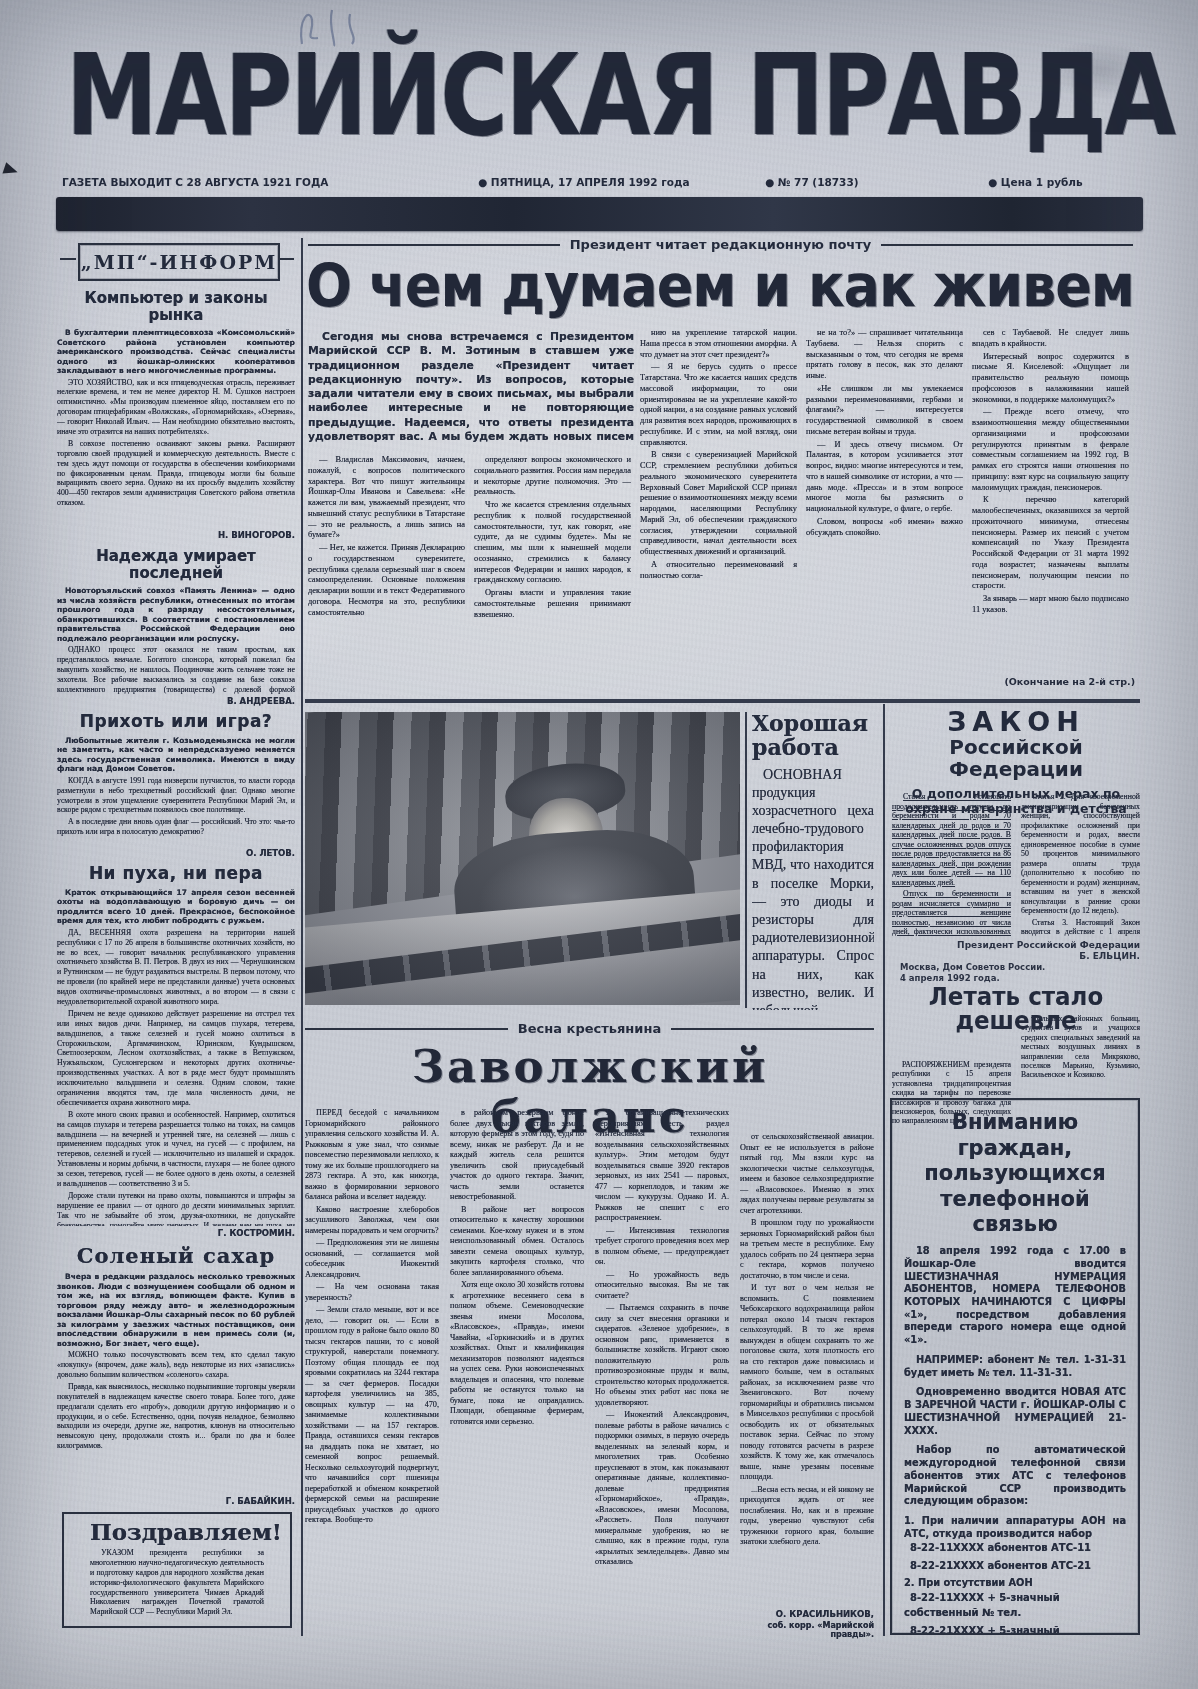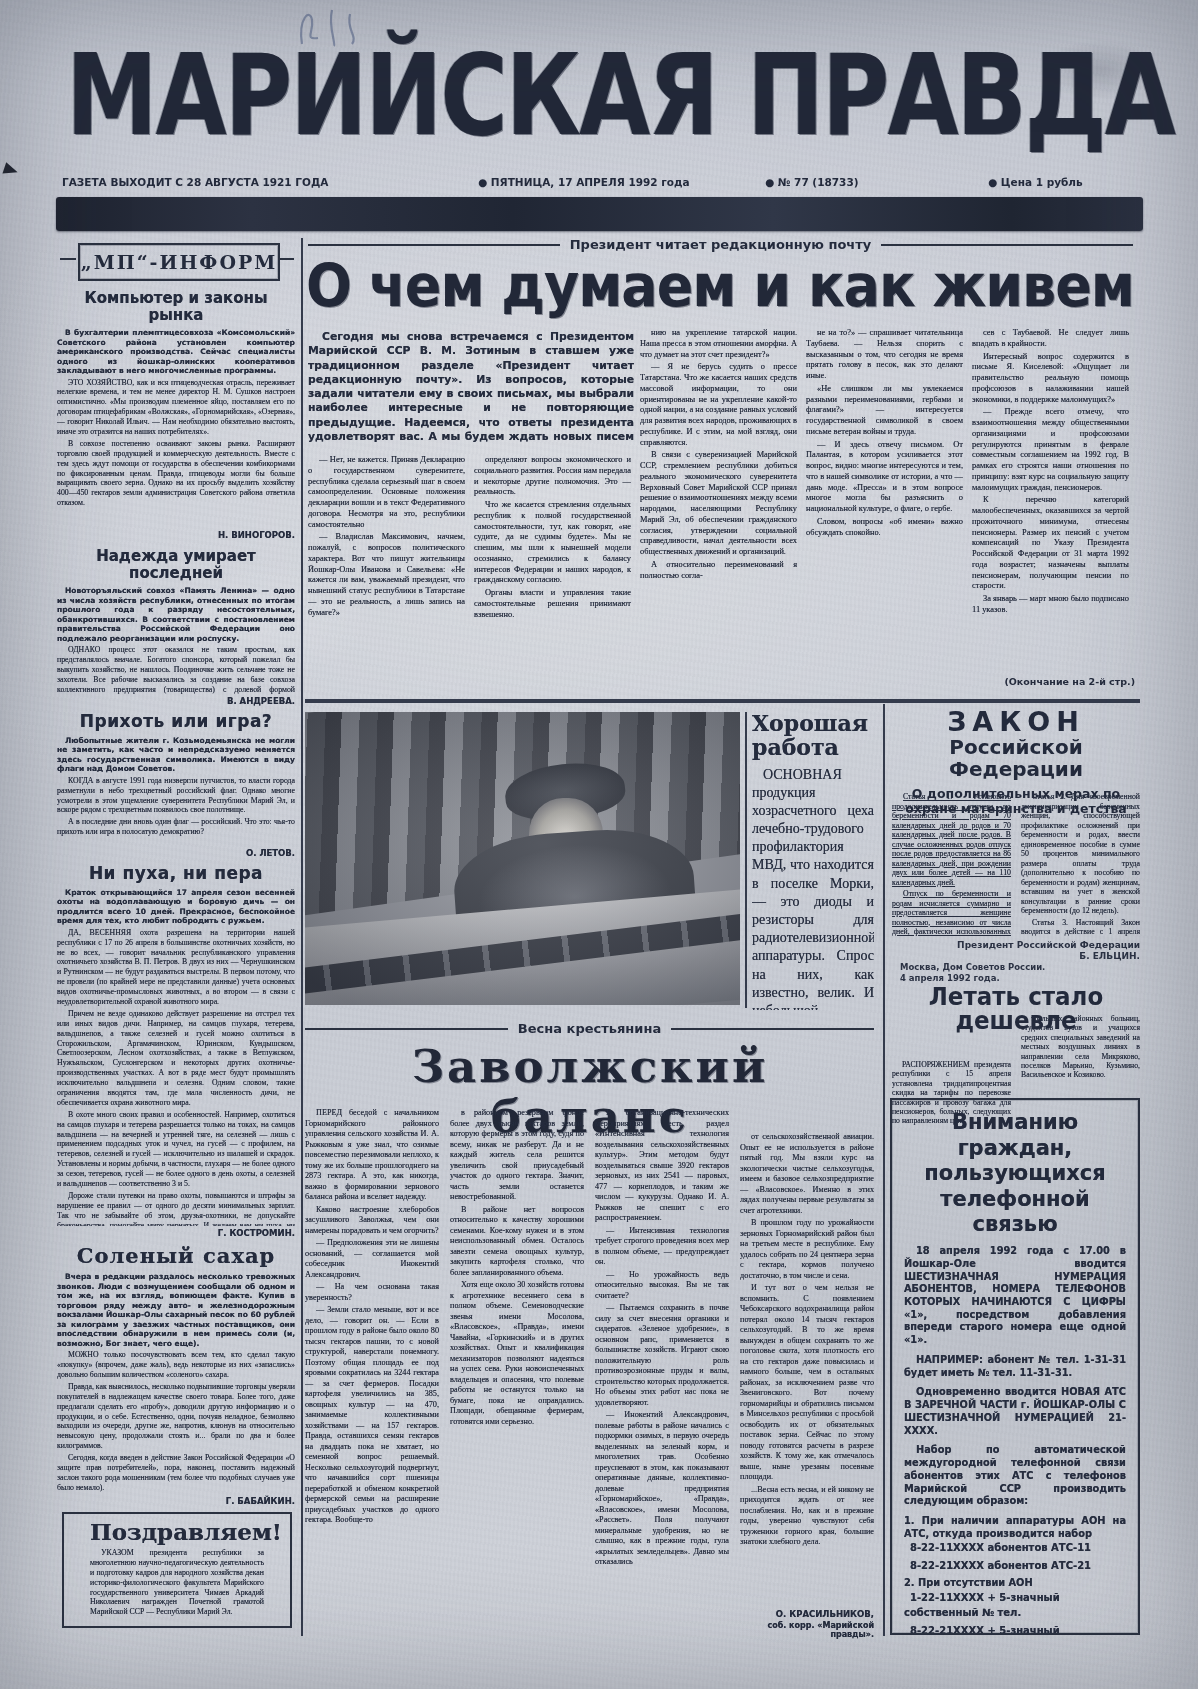--- a/index.html
+++ b/index.html
@@ -171,42 +171,41 @@
         <p class="p">Дороже стали путевки на право охоты, повышаются и штрафы за нарушение ее правил — от одного до десяти минимальных зарплат. Так что не забывайте об этом, друзья-охотники, не допускайте браконьерства, помогайте миру пернатых. И желаем вам ни пуха, ни пера, чтобы больше повезло в охотничьем деле.</p>
       </div>
     <div class="byline">Г. КОСТРОМИН.</div>
   </div>
   <div class="abs l-art ink" style="top:1244px;height:262px;">
     <h2 class="h-serif21">Соленый сахар</h2>
     <div class="plist">
         <p class="p">Вчера в редакции раздалось несколько тревожных звонков. Люди с возмущением сообщали об одном и том же, на их взгляд, вопиющем факте. Купив в торговом ряду между авто- и железнодорожным вокзалами Йошкар-Олы сахарный песок по 60 рублей за килограмм у заезжих частных поставщиков, они впоследствии обнаружили в нем примесь соли (и, возможно, Бог знает, чего еще).</p>
         <p class="p">МОЖНО только посочувствовать всем тем, кто сделал такую «покупку» (впрочем, даже жаль), ведь некоторые из них «запаслись» довольно большим количеством «соленого» сахара.</p>
         <p class="p">Правда, как выяснилось, несколько подвыпившие торговцы уверяли покупателей в надлежащем качестве своего товара. Более того, даже предлагали сделать его «пробу», доводили другую информацию и о продукции, и о себе. Естественно, одни, почуяв неладное, безмолвно выходили из очереди, другие же, напротив, клюнув на относительно невысокую цену, продолжали стоять и... брали по два и более килограммов.</p>
-        <p class="p">Сегодня, когда введен в действие Закон Российской Федерации «О защите прав потребителей», пора, наконец, поставить надежный заслон такого рода мошенникам (тем более что подобных случаев уже было немало).</p>
       </div>
     <div class="byline">Г. БАБАЙКИН.</div>
   </div>
   <div class="abs congrats ink">
     <h2>Поздравляем!</h2>
     <div class="plist">
         <p class="p">УКАЗОМ президента республики за многолетнюю научно-педагогическую деятельность и подготовку кадров для народного хозяйства декан историко-филологического факультета Марийского государственного университета Чимаев Аркадий Николаевич награжден Почетной грамотой Марийской ССР — Республики Марий Эл.</p>
       </div>
   </div>
 
   <div class="abs kicker" style="left:308px;top:238px;width:825px;">
     <span>Президент читает редакционную почту</span>
   </div>
   <div class="abs headline1">О чем думаем и как живем</div>
   <div class="abs lead ink">
       <p>Сегодня мы снова встречаемся с Президентом Марийской ССР В. М. Зотиным в ставшем уже традиционном разделе «Президент читает редакционную почту». Из вопросов, которые задали читатели ему в своих письмах, мы выбрали наиболее интересные и не повторяющие предыдущие. Надеемся, что ответы президента удовлетворят вас. А мы будем ждать новых писем и новых вопросов.</p>
     </div>
 
   <div class="abs col mcol ink" style="left:308px;top:455px;height:193px;">
+      <p class="p">— Владислав Максимович, начнем, пожалуй, с вопросов политического характера. Вот что пишут жительницы Йошкар-Олы Иванова и Савельева: «Не кажется ли вам, уважаемый президент, что нынешний статус республики в Татарстане — это не реальность, а лишь запись на бумаге?»</p>
       <p class="p">— Нет, не кажется. Приняв Декларацию о государственном суверенитете, республика сделала серьезный шаг в своем самоопределении. Основные положения декларации вошли и в текст Федеративного договора. Несмотря на это, республики самостоятельно</p>
-      <p class="p">— Владислав Максимович, начнем, пожалуй, с вопросов политического характера. Вот что пишут жительницы Йошкар-Олы Иванова и Савельева: «Не кажется ли вам, уважаемый президент, что нынешний статус республики в Татарстане — это не реальность, а лишь запись на бумаге?»</p>
     </div>
   <div class="abs col mcol ink" style="left:474px;top:455px;height:193px;">
       <p class="p">определяют вопросы экономического и социального развития. Россия нам передала и некоторые другие полномочия. Это — реальность.</p>
       <p class="p">Что же касается стремления отдельных республик к полной государственной самостоятельности, тут, как говорят, «не судите, да не судимы будете». Мы не спешим, мы шли к нынешней модели осознанно, стремились к балансу интересов Федерации и наших народов, к гражданскому согласию.</p>
       <p class="p">Органы власти и управления такие самостоятельные решения принимают взвешенно.</p>
     </div>
   <div class="abs col mcol ink" style="left:640px;top:328px;height:320px;">
       <p class="p">нию на укрепление татарской нации. Наша пресса в этом отношении аморфна. А что думает на этот счет президент?»</p>
       <p class="p">— Я не берусь судить о прессе Татарстана. Что же касается наших средств массовой информации, то они ориентированы не на укрепление какой-то одной нации, а на создание равных условий для развития всех народов, проживающих в республике. И с этим, на мой взгляд, они справляются.</p>
       <p class="p">В связи с суверенизацией Марийской ССР, стремлением республики добиться реального экономического суверенитета Верховный Совет Марийской ССР принял решение о взаимоотношениях между всеми народами, населяющими Республику Марий Эл, об обеспечении гражданского согласия, утверждении социальной справедливости, начал деятельности всех общественных движений и организаций.</p>
@@ -322,20 +321,20 @@
         <p class="p">Одновременно вводится НОВАЯ АТС В ЗАРЕЧНОЙ ЧАСТИ г. ЙОШКАР-ОЛЫ С ШЕСТИЗНАЧНОЙ НУМЕРАЦИЕЙ 21-ХХХХ.</p>
         <p class="p">Набор по автоматической междугородной телефонной связи абонентов этих АТС с телефонов Марийской ССР производить следующим образом:</p>
       </div>
     <div class="pp" style="margin-top:0;">1. При наличии аппаратуры АОН на АТС, откуда производится набор</div>
     <div>
         <p class="ph-num">8-22-11ХХХХ абонентов АТС-11</p>
         <p class="ph-num">8-22-21ХХХХ абонентов АТС-21</p>
       </div>
     <div class="pp" style="margin-top:4px;">2. При отсутствии АОН</div>
     <div>
-        <p class="ph-num">1-22-11ХХХХ  +  5-значный собственный № тел.</p>
+        <p class="ph-num">8-22-11ХХХХ  +  5-значный собственный № тел.</p>
         <p class="ph-num">8-22-21ХХХХ  +  5-значный собственный № тел.</p>
       </div>
 
   </div>
 
   <div class="vign"></div>
 </div>
 
 </body></html>

